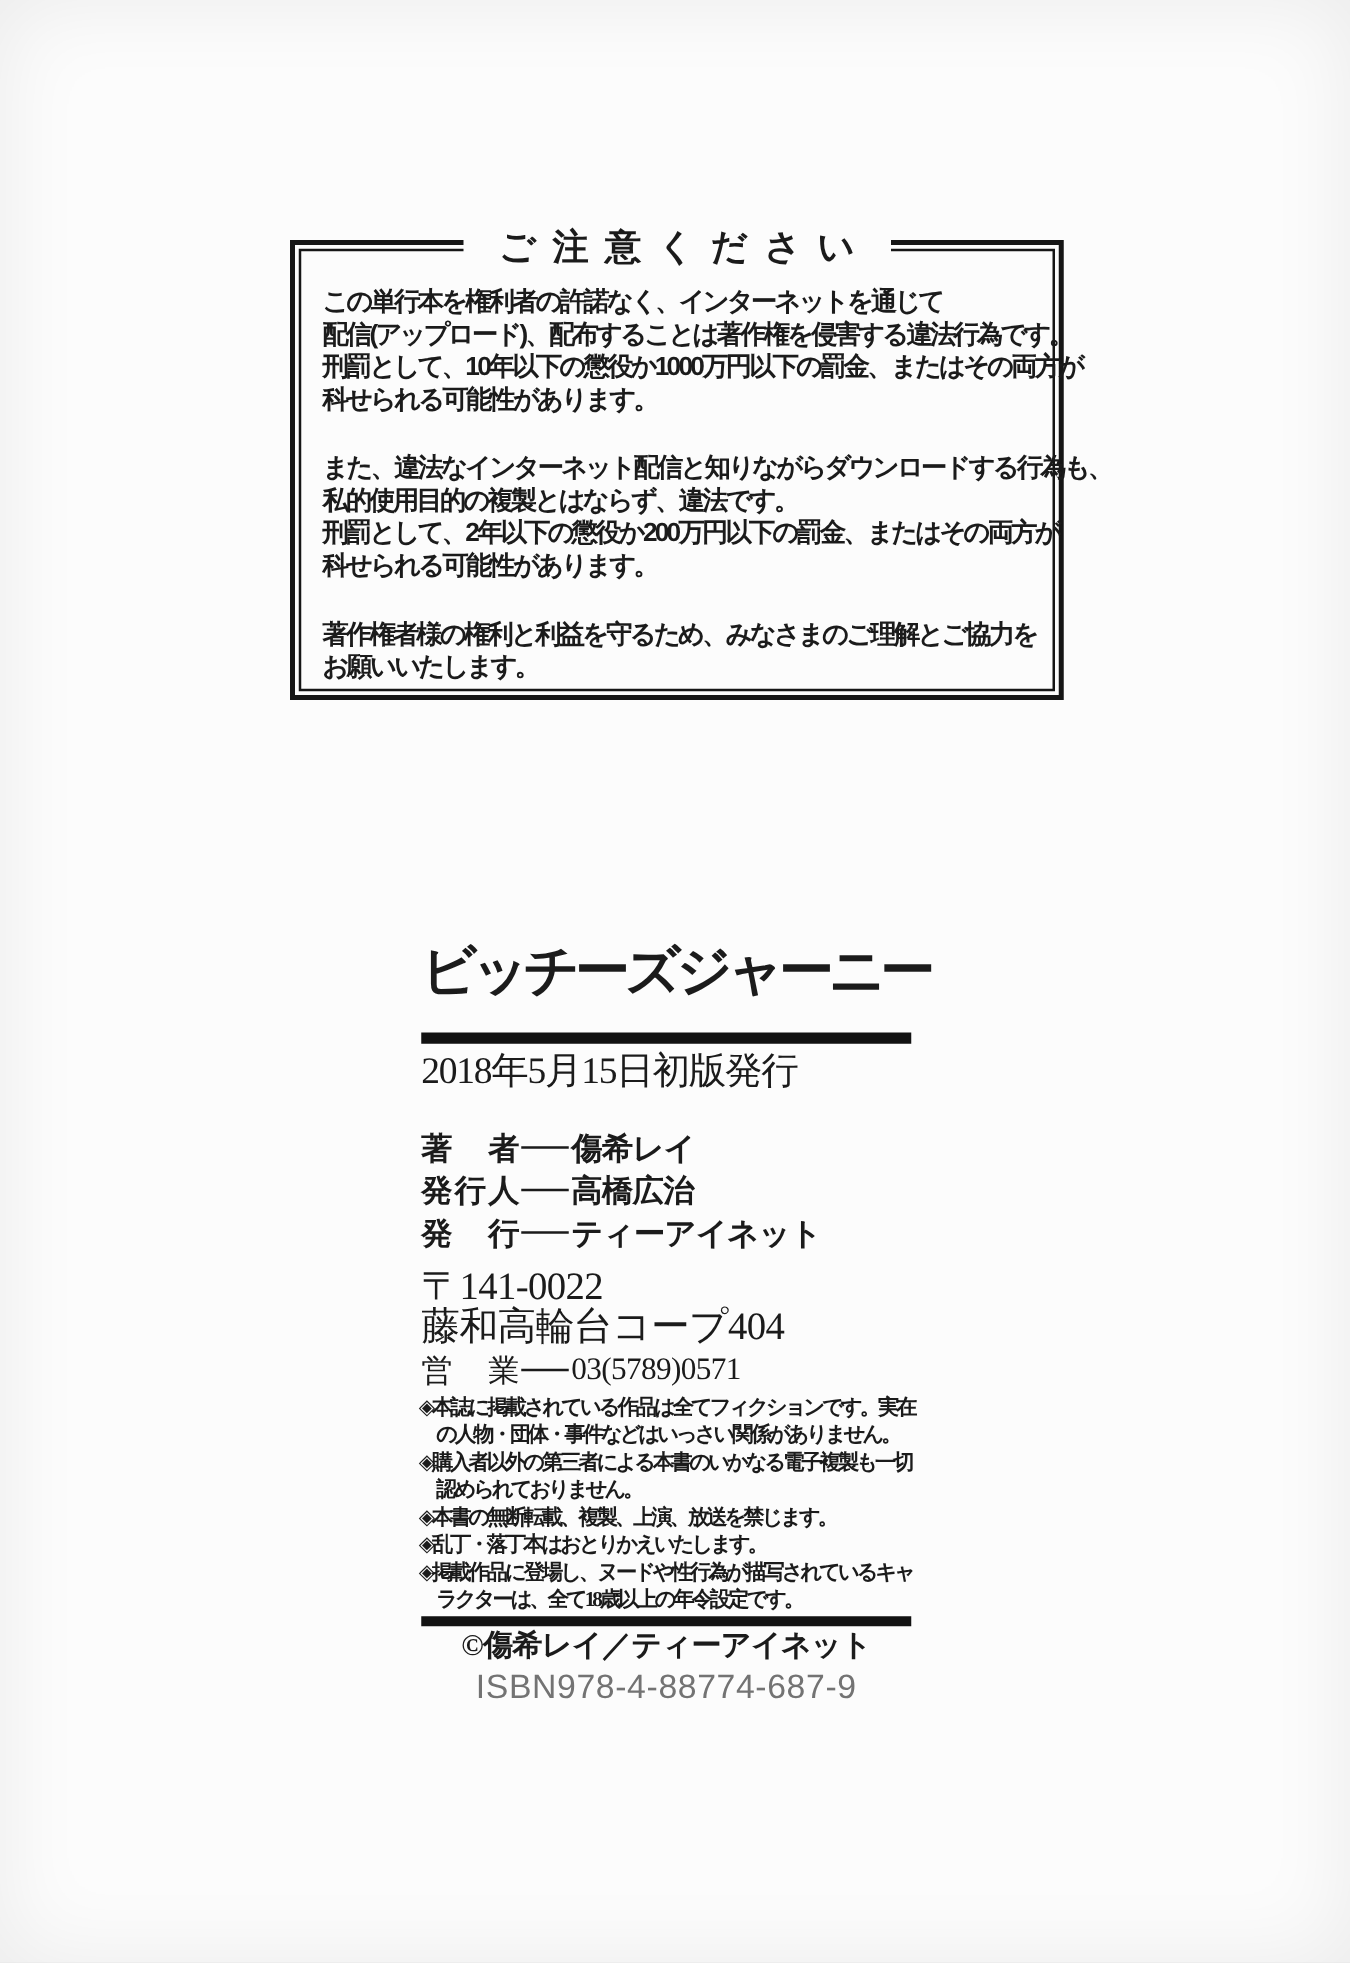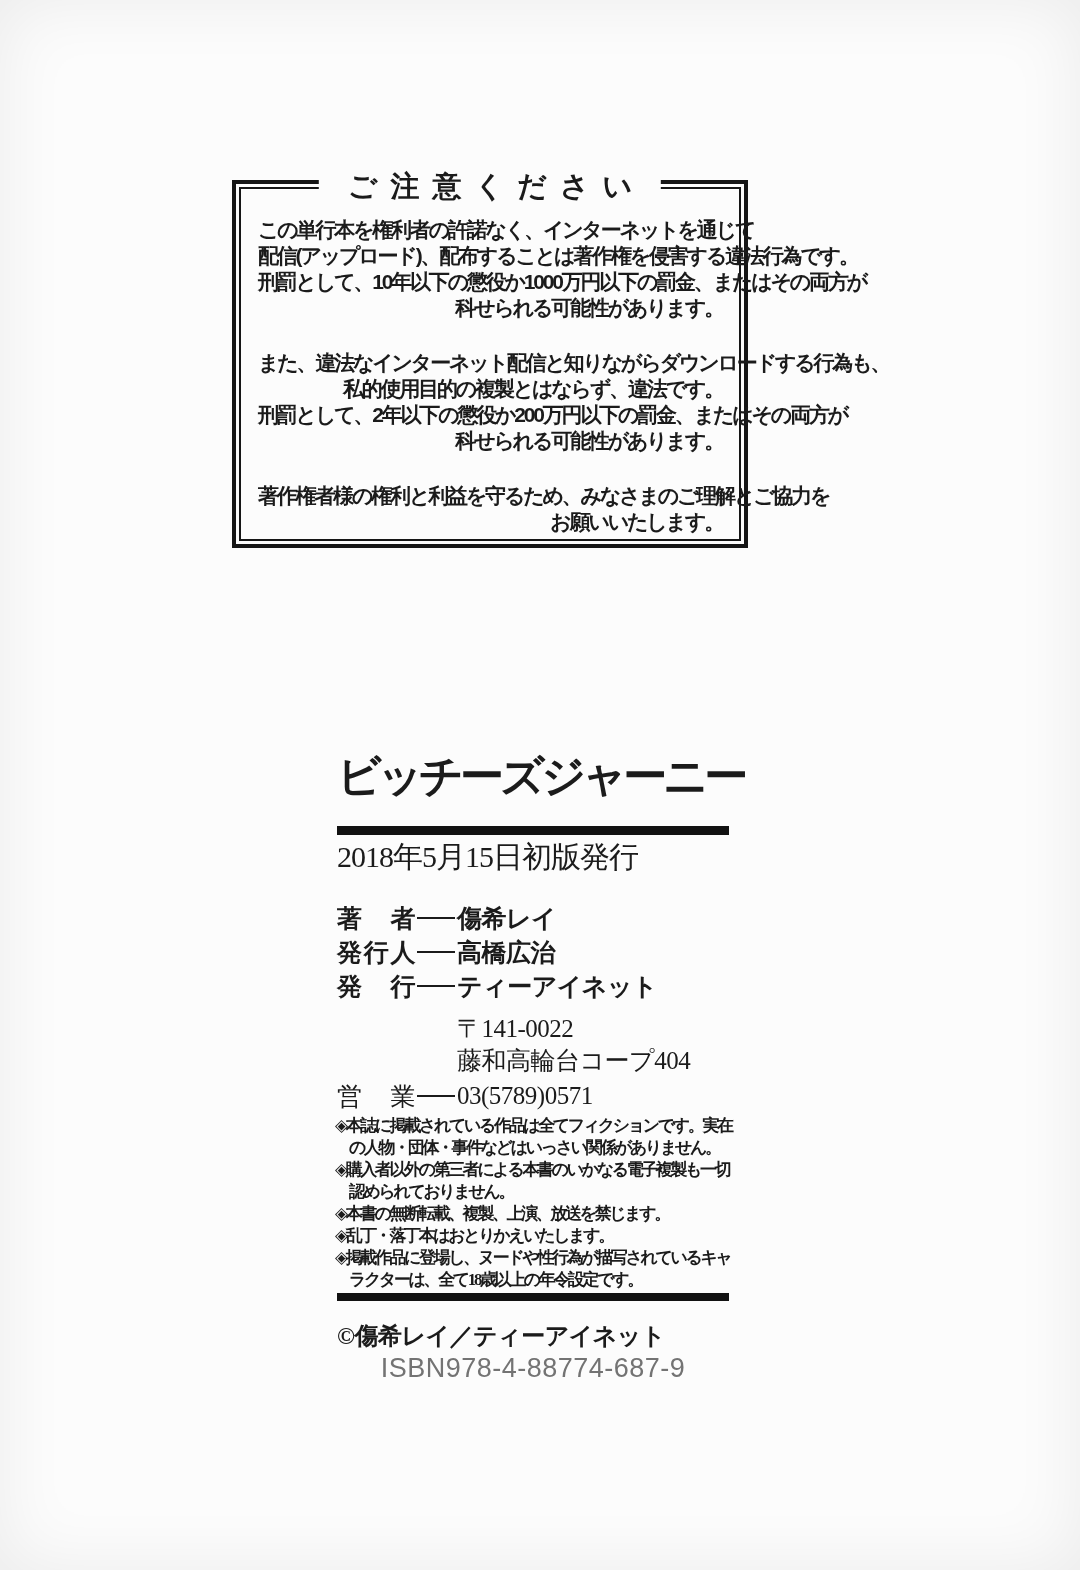--- a/index.html
+++ b/index.html
@@ -12,26 +12,25 @@
     color: #1b1b1b;
     font-family: "Liberation Serif", "DejaVu Serif", serif;
     box-shadow: inset 0 0 70px rgba(0,0,0,0.07);
     overflow: hidden;
   }
 
   
   .notice-box {
     position: absolute;
     left: 232px;
-    top: 180px;
-    width: 516px;
+    top: 192px;
+    width: 619px;
     height: 368px;
     border: 4px solid #161616;
     box-sizing: border-box;
-    text-align: right;
   }
   .notice-inner {
     position: absolute;
     inset: 3px;
     border: 2px solid #161616;
     box-sizing: border-box;
   }
   .notice-title {
     position: absolute;
     top: -17px;
@@ -102,46 +101,46 @@
   }
   .cdash {
     flex: 0 0 38px;
     height: 2.5px;
     background: #1b1b1b;
     margin: 0 2px;
   }
   .cvalue { white-space: nowrap; }
   .address {
     margin-top: 10px;
-    margin-left: 120px;
-    font-size: 25px;
+    font-size: 31px;
     line-height: 32px;
     letter-spacing: -0.5px;
   }
   .address-line { display: block; white-space: nowrap; }
   .notes {
     list-style: none;
     margin: 2px 0 0 -2px;
     padding: 0;
     width: 406px;
     font-size: 17px;
     line-height: 22px;
     font-weight: 700;
     letter-spacing: -2.4px;
   }
   .note-item {
     padding-left: 14px;
     text-indent: -14px;
   }
   .copyright-line {
-    margin-top: 21px;
+    margin-top: 2px;
     font-size: 24px;
     line-height: 28px;
     font-weight: 600;
     letter-spacing: -0.5px;
+    text-align: center;
   }
   .isbn {
     margin-top: 3px;
     text-align: center;
     font-family: "Liberation Sans", "DejaVu Sans", sans-serif;
     font-size: 27px;
     line-height: 30px;
     color: #737373;
     letter-spacing: 0.5px;
   }

